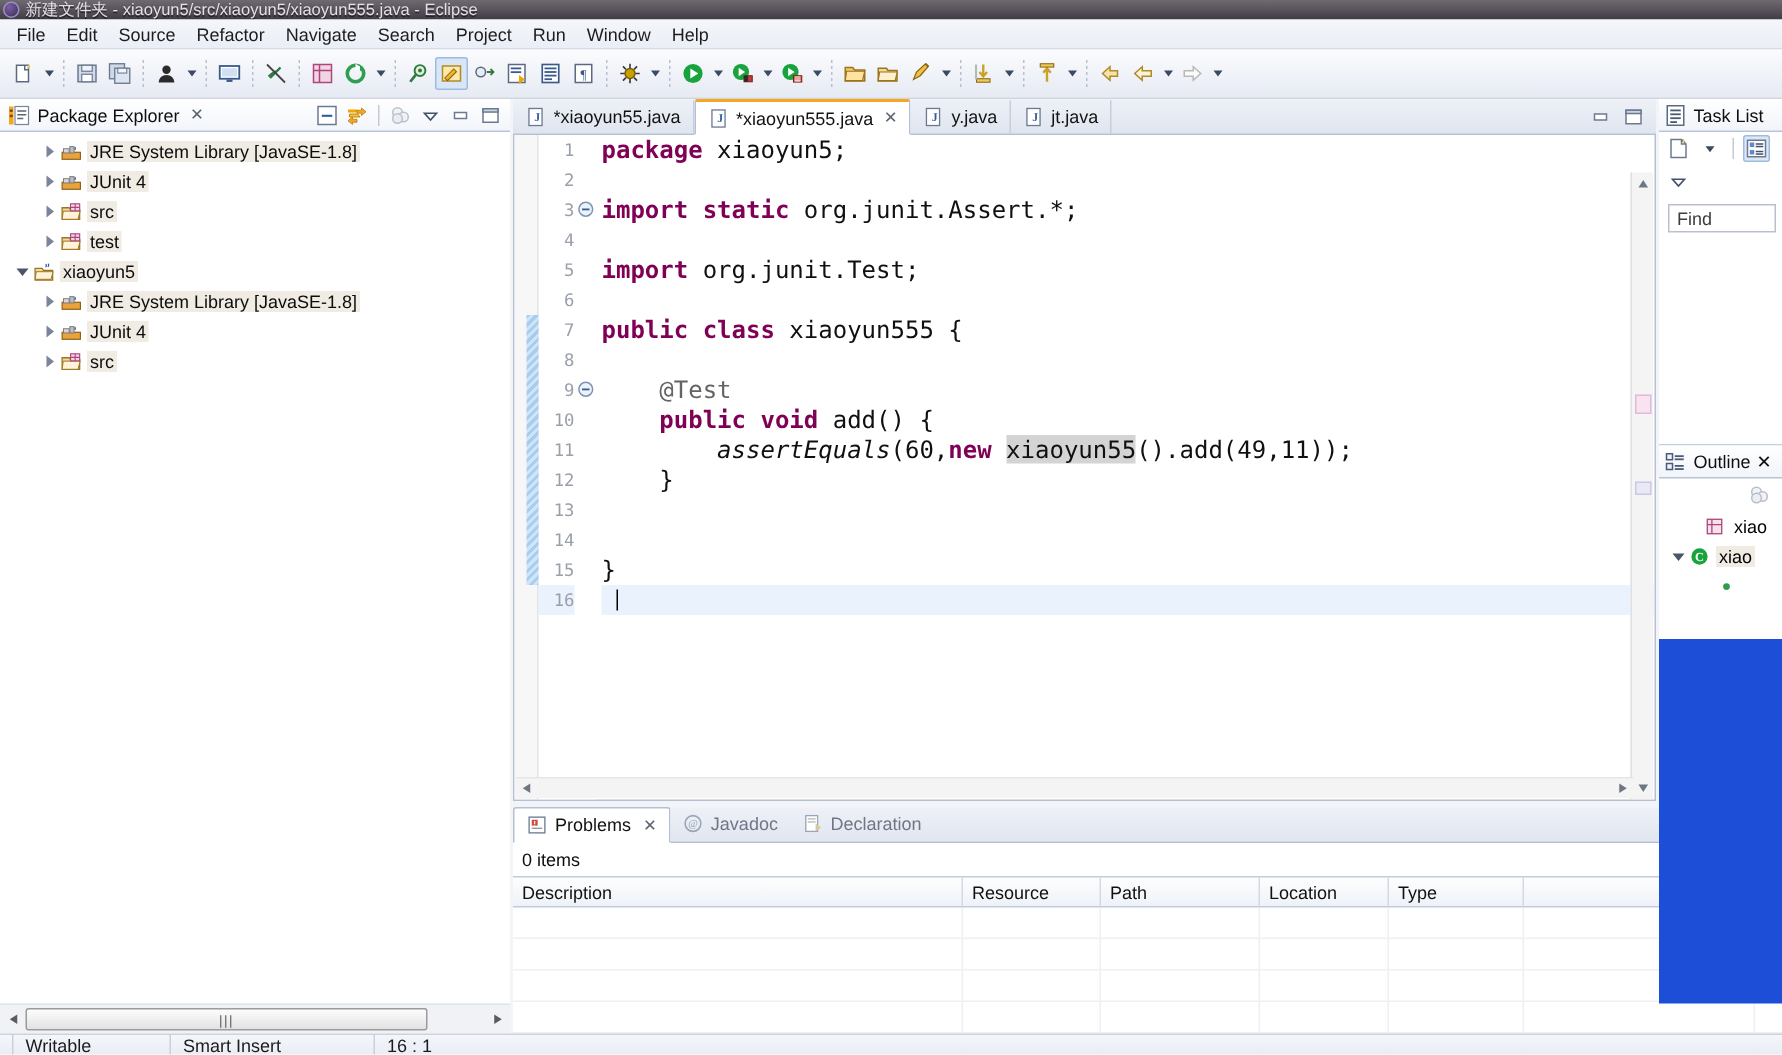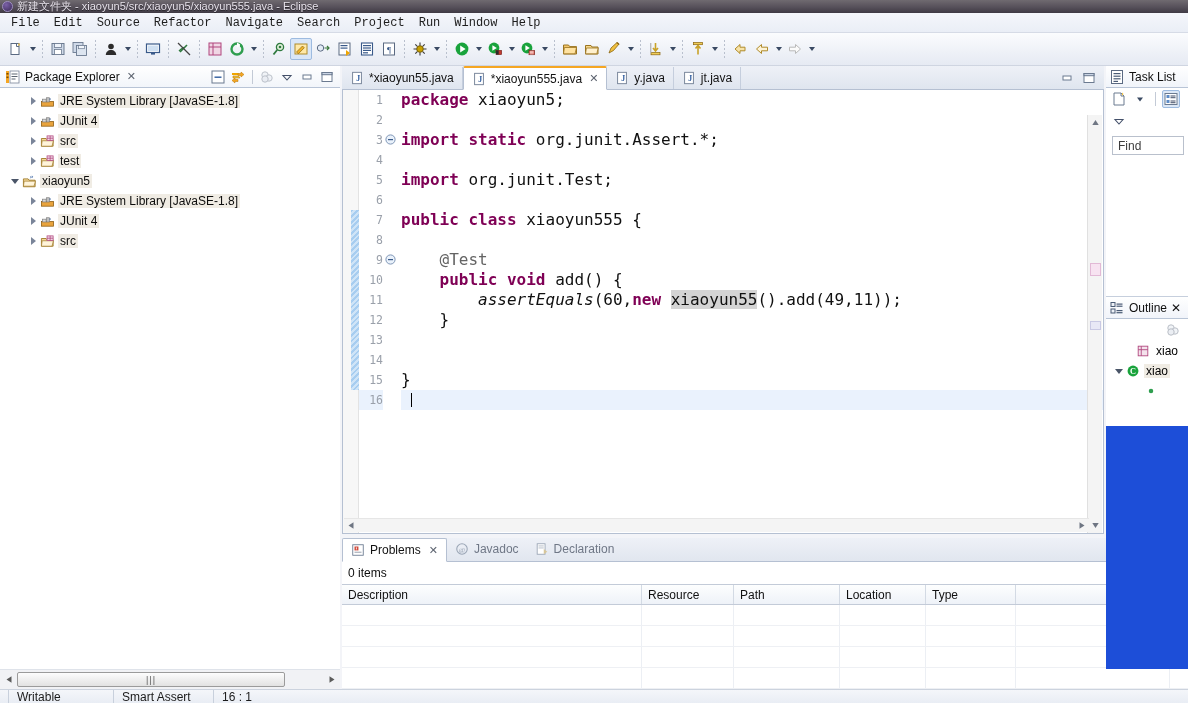--- a/index.html
+++ b/index.html
@@ -35,21 +35,20 @@
   
   .menubar {
     position:absolute; left:0; top:13px; width:1188px; height:20px;
     background: linear-gradient(180deg,#f4f6fb 0%, #eaeef6 100%);
     border-bottom: 1px solid #d6dbe6;
     display:flex; align-items:center; padding-left:4px;
   }
   .menuitem {
     font-size: 12px; color:#1d1d1d; padding: 2px 7px; cursor: default;
     white-space: nowrap;
-    font-family: Liberation Mono, monospace;
   }
 
   
   .toolbar {
     position:absolute; left:0; top:33px; width:1188px; height:33px;
     background: linear-gradient(180deg,#fbfcfe 0%,#eef1f7 60%,#e6eaf3 100%);
     border-bottom:1px solid #cfd5e1;
     display:flex; align-items:center; padding-left:5px; gap:0px;
   }
   .tbtn { width:22px; height:22px; position:relative; display:flex; align-items:center;
@@ -948,16 +947,16 @@
     <div class="ls-arrow">
       <svg width="9" height="9" viewBox="0 0 9 9">
           <path d="M6.5 4.5l-5 3.2V1.3z" fill="#5b5b5b"></path>
         </svg>
     </div>
   </div>
 
   <div class="statusbar" id="statusbar">
       <div class="sb-spacer" style="width: 8px;"></div>
       <div class="sb-cell" style="width: 105px;">Writable</div>
-      <div class="sb-cell" style="width: 100px;">Smart Assert</div>
-      <div class="sb-cell" style="width: 140px;">16 : 1</div>
+      <div class="sb-cell" style="width: 100px;">Smart Insert</div>
+      <div class="sb-cell" style="width: 140px; margin-left: 36px;">16 : 1</div>
     </div>
 </div>
 
 </body></html>

